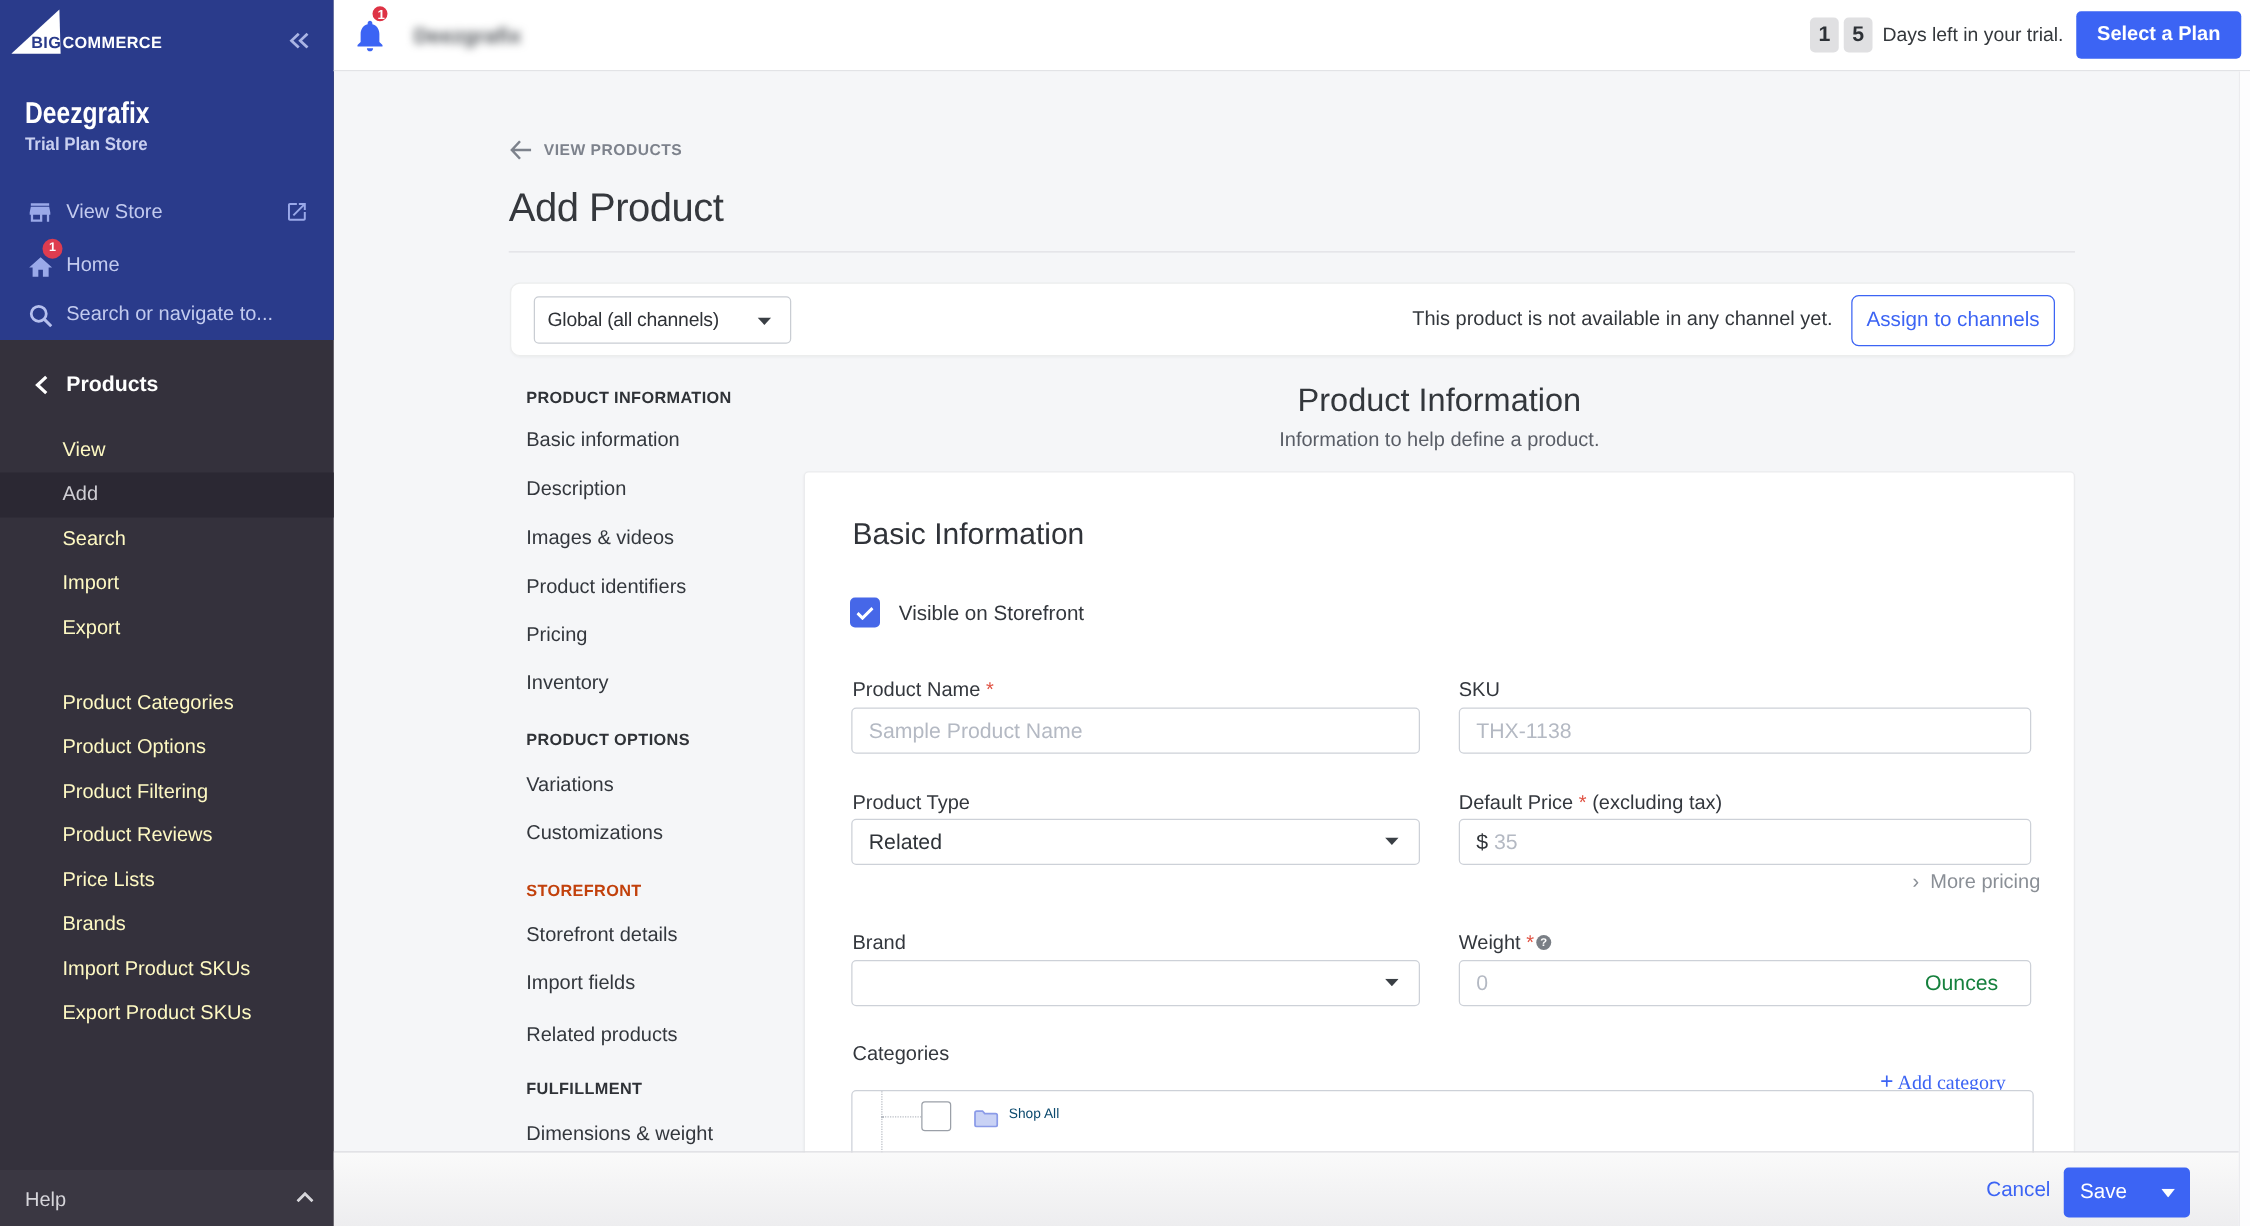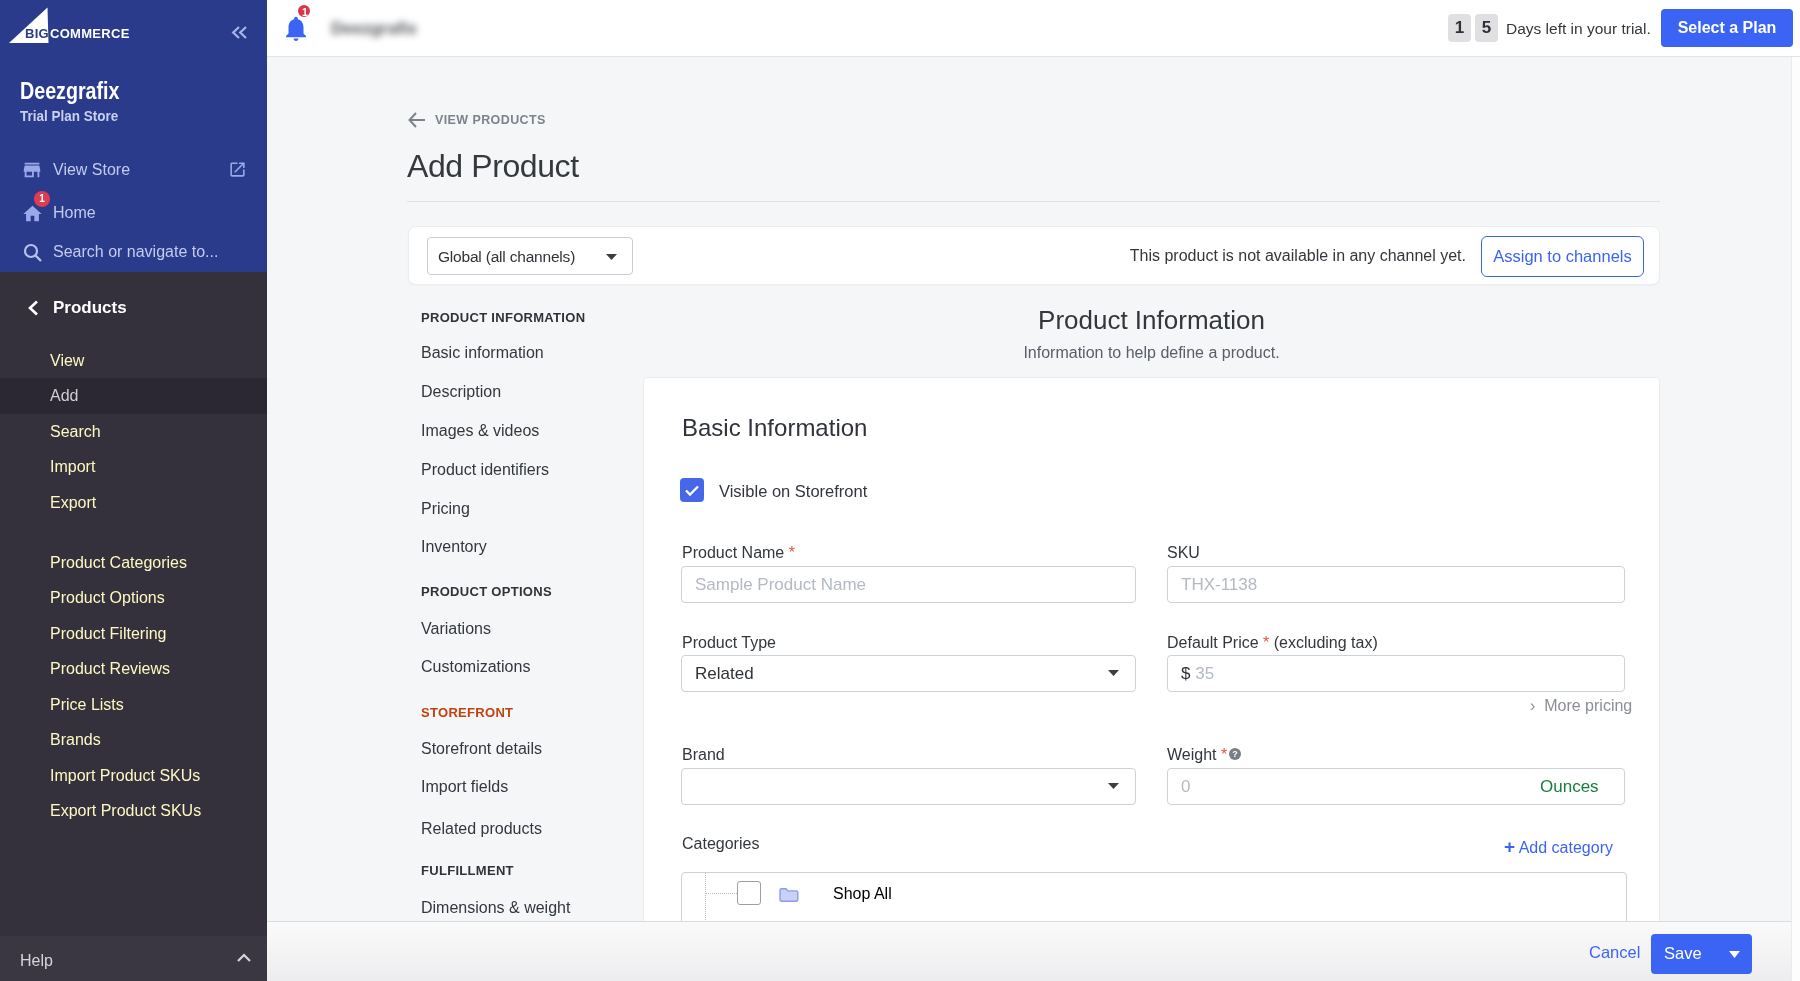--- a/index.html
+++ b/index.html
@@ -175,29 +175,29 @@
     <path fill="#3a3f45" d="M0 0h11L5.5 6z"></path>
   </svg>
 <div class="lbl" style="left:1167px; top:746px;">Weight <span class="ast">*</span></div>
 <div class="abs" style="left:1229px; top:748px; width:12px; height:12px; border-radius:50%; background:#797e85;"></div>
 <div class="abs" style="left:1229px; top:749px; width:12px; text-align:center; color:#fff; font-size:9px; font-weight:bold;">?</div>
 <div class="input" style="left:1167px; top:768px; width:458px;"></div>
 <div class="abs ph" style="left:1181px; top:777px; font-size:17px;">0</div>
 <div class="abs" style="left:1540px; top:777px; color:#15803d; font-size:17px;">Ounces</div>
 
 <div class="lbl" style="left:682px; top:835px;">Categories</div>
-<div class="abs" style="left:1504px; top:836px; color:#3C64F4; font-size:16px;"><span style="font-size:19px; font-weight:bold;">+</span> Add category</div>
+<div class="abs" style="left:1504px; top:855px; color:#3C64F4; font-size:16px;font-family:Liberation Serif, serif;"><span style="font-size:19px; font-weight:bold;">+</span> Add category</div>
 <div class="abs" style="left:681px; top:872px; width:946px; height:109px; background:#fff; border:1px solid #cdd1d8; border-radius:4px;"></div>
 <div class="abs" style="left:705px; top:873px; width:1px; height:107px; border-left:1px dotted #b9bdc4;"></div>
 <div class="abs" style="left:705px; top:893px; width:32px; height:1px; border-top:1px dotted #b9bdc4;"></div>
 <div class="abs" style="left:737px; top:881px; width:24px; height:24px; background:#fff; border:1px solid #9ba0a8; border-radius:3px;"></div>
 <svg class="abs" style="left:779px; top:888px;" width="20" height="14" viewBox="0 0 20 14">
   <path fill="#C9D2F5" stroke="#8B9BE8" stroke-width="1.4" d="M1 2.2A1.4 1.4 0 0 1 2.4 0.8h4.6l1.8 2.1h8.6A1.4 1.4 0 0 1 18.8 4.3v7.5a1.4 1.4 0 0 1-1.4 1.4H2.4A1.4 1.4 0 0 1 1 11.8z"></path>
 </svg>
-<div class="abs" style="left:833px; top:885px; color:#000000; font-size:16px;">Shop All</div>
+<div class="abs" style="left:807px; top:885px; color:#0c4a6e; font-size:11px;">Shop All</div>
 
 <div id="footer"></div>
 <div class="abs" style="left:1589px; top:943px; color:#3C64F4; font-size:16.5px;">Cancel</div>
 <div class="abs" style="left:1651px; top:934px; width:101px; height:40px; background:#3C64F4; border-radius:4px;"></div>
 <div class="abs" style="left:1664px; top:944px; color:#fff; font-size:16.5px;">Save</div>
 <svg class="abs" style="left:1729px; top:951px;" width="11" height="7" viewBox="0 0 11 7">
     <path fill="#fff" d="M0 0h11L5.5 7z"></path>
   </svg>
 
 <svg class="abs" style="left:1790px; top:969px;" width="10" height="12" viewBox="0 0 14 15">

